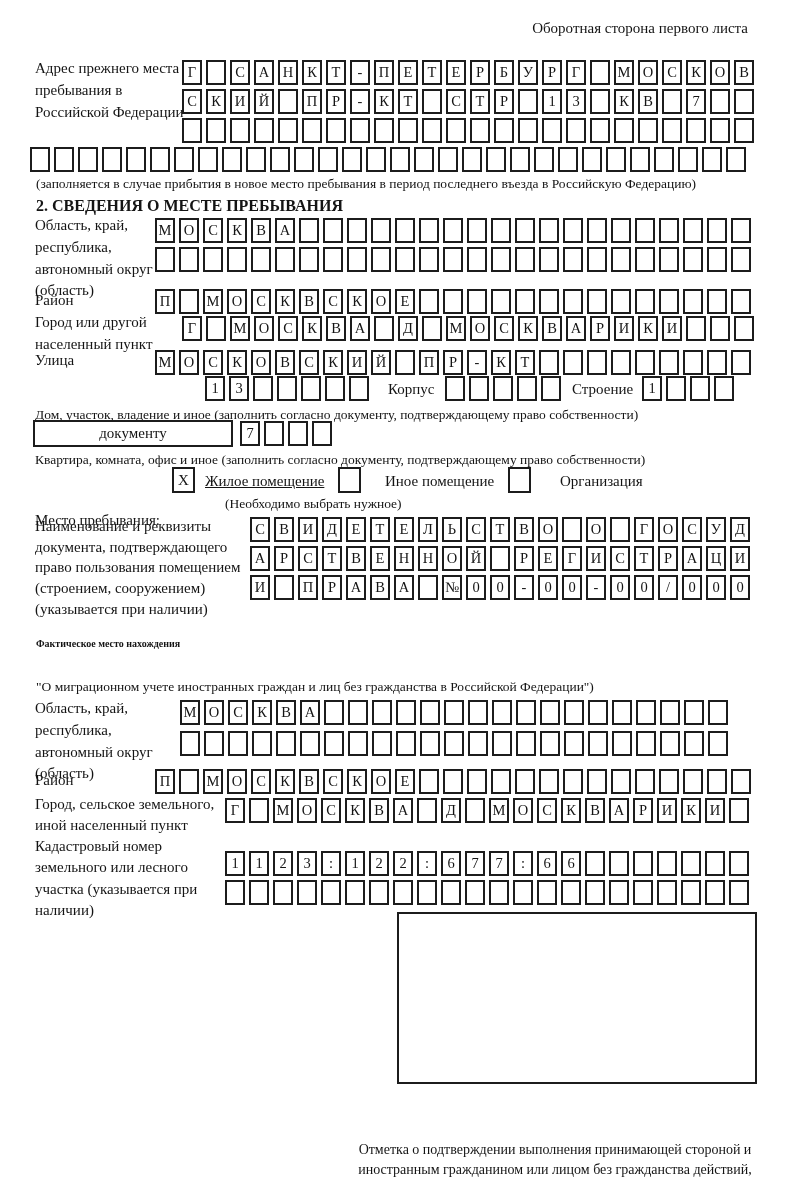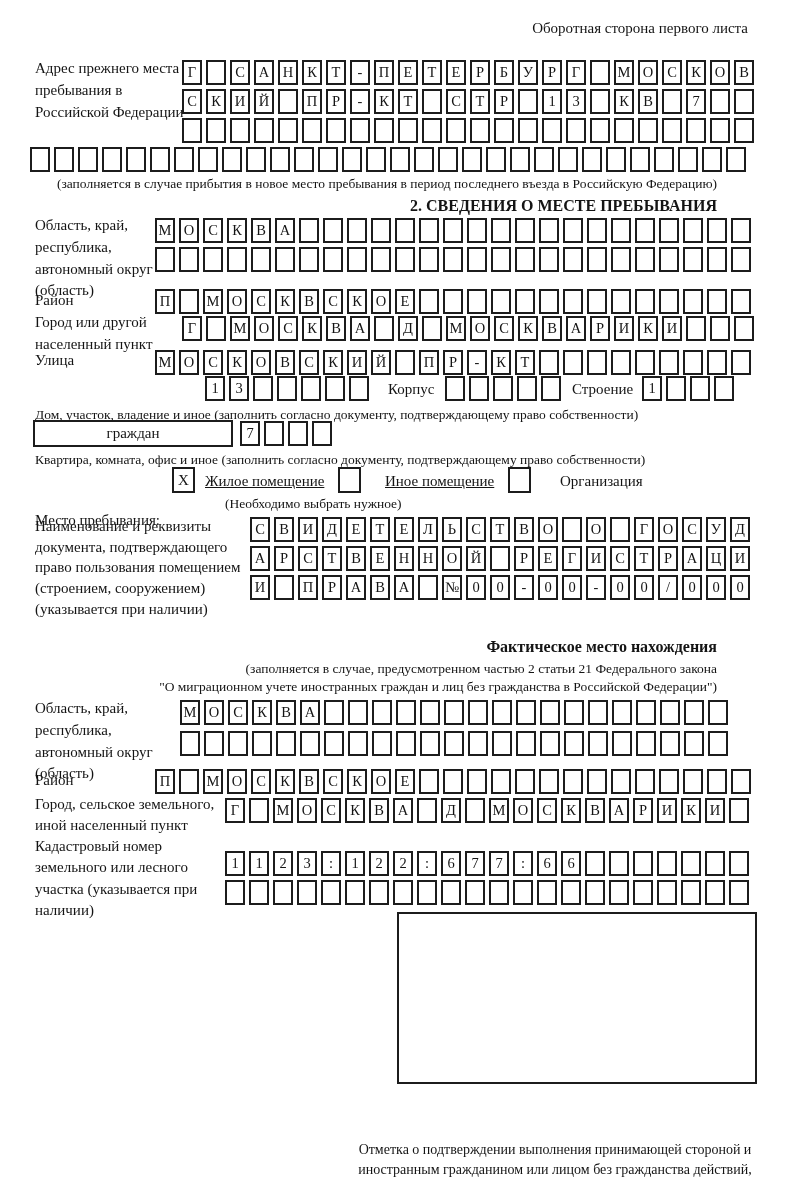--- a/index.html
+++ b/index.html
@@ -22,21 +22,21 @@
   .bigfield {
     position:absolute; box-sizing:border-box; border:2px solid #1c1c1c;
     display:flex; align-items:center; justify-content:center;
     font-size:15px; background:#fff;
   }
   .checkbox {
     position:absolute; width:23px; height:26px; box-sizing:border-box;
     border:2px solid #1c1c1c; display:flex; align-items:center; justify-content:center;
     font-size:15px; background:#fff;
   }
-  .center { left:0; width:717px; text-align:right; }
+  .center { left:0; width:717px; text-align:left;padding-left:36px; }
   .stampbox { position:absolute; box-sizing:border-box; border:2px solid #1c1c1c; background:#fff; }
 </style>
 </head>
 <body>
 
 <div id="form">
 
   <div class="abs label" style="top:18px; right:52px;">Оборотная сторона первого листа</div>
 
   <div class="abs label" style="left:35px; top:58px; width:150px;">Адрес прежнего места пребывания в Российской Федерации</div>
@@ -315,34 +315,34 @@
     </div>
   <div class="abs label" style="left:572px; top:379px;">Строение</div>
   <div class="row" style="left:642px; top:376px;">
       <div class="cell">1</div>
       <div class="cell"></div>
       <div class="cell"></div>
       <div class="cell"></div>
     </div>
   <div class="abs note" style="left:35px; top:407px;">Дом, участок, владение и иное (заполнить согласно документу, подтверждающему право собственности)</div>
 
-  <div class="bigfield" style="left:33px; top:420px; width:200px; height:27px;">граждан</div>
+  <div class="bigfield" style="left:33px; top:420px; width:200px; height:27px;">документу</div>
   <div class="row" style="left:240px; top:421px;">
       <div class="cell">7</div>
       <div class="cell"></div>
       <div class="cell"></div>
       <div class="cell"></div>
     </div>
   <div class="abs note" style="left:35px; top:452px;">Квартира, комната, офис и иное (заполнить согласно документу, подтверждающему право собственности)</div>
 
   <div class="abs label" style="left:35px; top:471px;margin-top:39px;">Место пребывания:</div>
   <div class="checkbox" style="left:172px; top:467px;">X</div>
   <div class="abs label" style="left:205px; top:471px;text-decoration:underline;">Жилое помещение</div>
   <div class="checkbox" style="left:338px; top:467px;"></div>
-  <div class="abs label" style="left:385px; top:471px;text-decoration:underline;">Иное помещение</div>
+  <div class="abs label" style="left:385px; top:471px;">Иное помещение</div>
   <div class="checkbox" style="left:508px; top:467px;"></div>
   <div class="abs label" style="left:560px; top:471px;">Организация</div>
   <div class="abs note" style="left:225px; top:496px;">(Необходимо выбрать нужное)</div>
 
   <div class="abs label" style="left:35px; top:516px; width:222px; line-height:1.38;">Наименование и реквизиты документа, подтверждающего право пользования помещением (строением, сооружением) (указывается при наличии)</div>
   <div class="row" style="left:250px; top:517px;">
       <div class="cell">С</div>
       <div class="cell">В</div>
       <div class="cell">И</div>
       <div class="cell">Д</div>
@@ -404,22 +404,21 @@
       <div class="cell">0</div>
       <div class="cell">-</div>
       <div class="cell">0</div>
       <div class="cell">0</div>
       <div class="cell">/</div>
       <div class="cell">0</div>
       <div class="cell">0</div>
       <div class="cell">0</div>
     </div>
 
-  <div class="abs heading center" style="top:638px; font-size:16px;">Фактическое место нахождения</div>
-  <div class="abs note center" style="top:661px;">(заполняется в случае, предусмотренном частью 2 статьи 21 Федерального закона</div>
+  <div class="abs heading center" style="top:638px; font-size:10px;">Фактическое место нахождения</div>
   <div class="abs note center" style="top:679px;">"О миграционном учете иностранных граждан и лиц без гражданства в Российской Федерации")</div>
 
   <div class="abs label" style="left:35px; top:698px; width:150px;">Область, край, республика, автономный округ (область)</div>
   <div class="row" style="left:180px; top:700px;">
       <div class="cell">М</div>
       <div class="cell">О</div>
       <div class="cell">С</div>
       <div class="cell">К</div>
       <div class="cell">В</div>
       <div class="cell">А</div>

